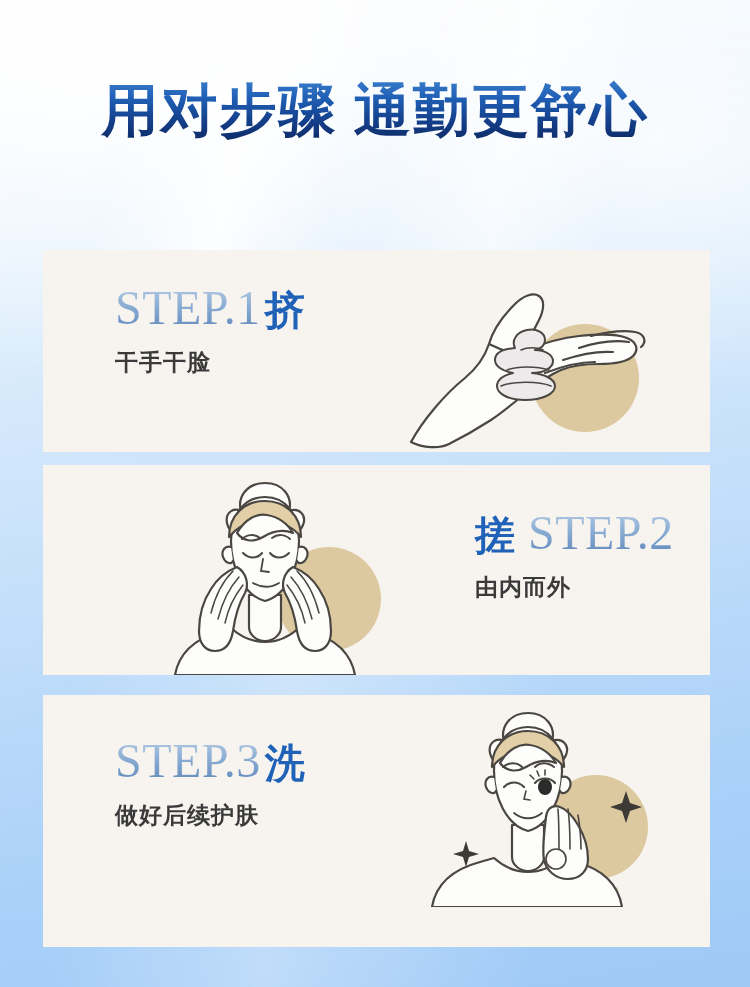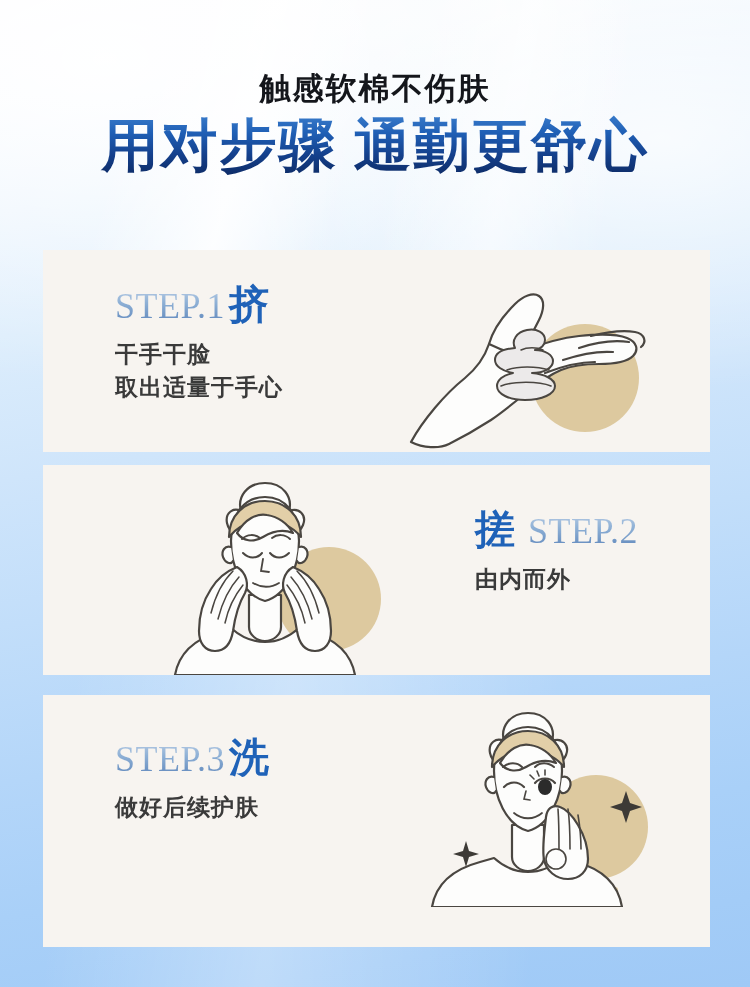--- a/index.html
+++ b/index.html
@@ -90,21 +90,21 @@
 
   .step-line {
     display:flex;
     align-items:baseline;
     gap:4px;
     line-height:1;
     white-space:nowrap;
   }
   .step-en {
     font-family:"Liberation Serif","DejaVu Serif",serif;
-    font-size:36px;
+    font-size:48px;
     letter-spacing:0.5px;
     background:linear-gradient(180deg,#b8cce4 0%,#8fb1d6 40%,#5e86bb 100%);
     -webkit-background-clip:text;
     background-clip:text;
     color:transparent;
     -webkit-text-fill-color:transparent;
   }
   .step-cn {
     font-size:40px;
     font-weight:700;
@@ -131,35 +131,33 @@
 
   .art svg { display:block; width:100%; height:100%; }
 </style>
 </head>
 <body>
 
 <div class="haze"></div>
 <div class="haze-b"></div>
 
 <div class="heading">
-  <div class="sub">触感软棉不伤肤</div>
   <div class="main">用对步骤 通勤更舒心</div>
 </div>
 
 <div class="card" id="card1">
   <div class="card-inner">
 
     <div class="txt">
       <div class="step-line">
         <span class="step-en">STEP.1</span>
         <span class="step-cn">挤</span>
       </div>
       <div class="desc">
         <div>干手干脸</div>
-        <div>取出适量于手心</div>
       </div>
     </div>
 
     <div class="art">
       <svg viewBox="0 0 300 198" xmlns="http://www.w3.org/2000/svg">
         <circle cx="182" cy="126" r="54" fill="#ddc99f"></circle>
         <g fill="#fdfdfc" stroke="#4a4641" stroke-width="2.2" stroke-linecap="round" stroke-linejoin="round">
 
           <path d="M8 190 C20 168 42 142 62 126 C74 116 82 104 86 92
                    C90 78 100 64 112 52 C120 44 130 40 136 44

